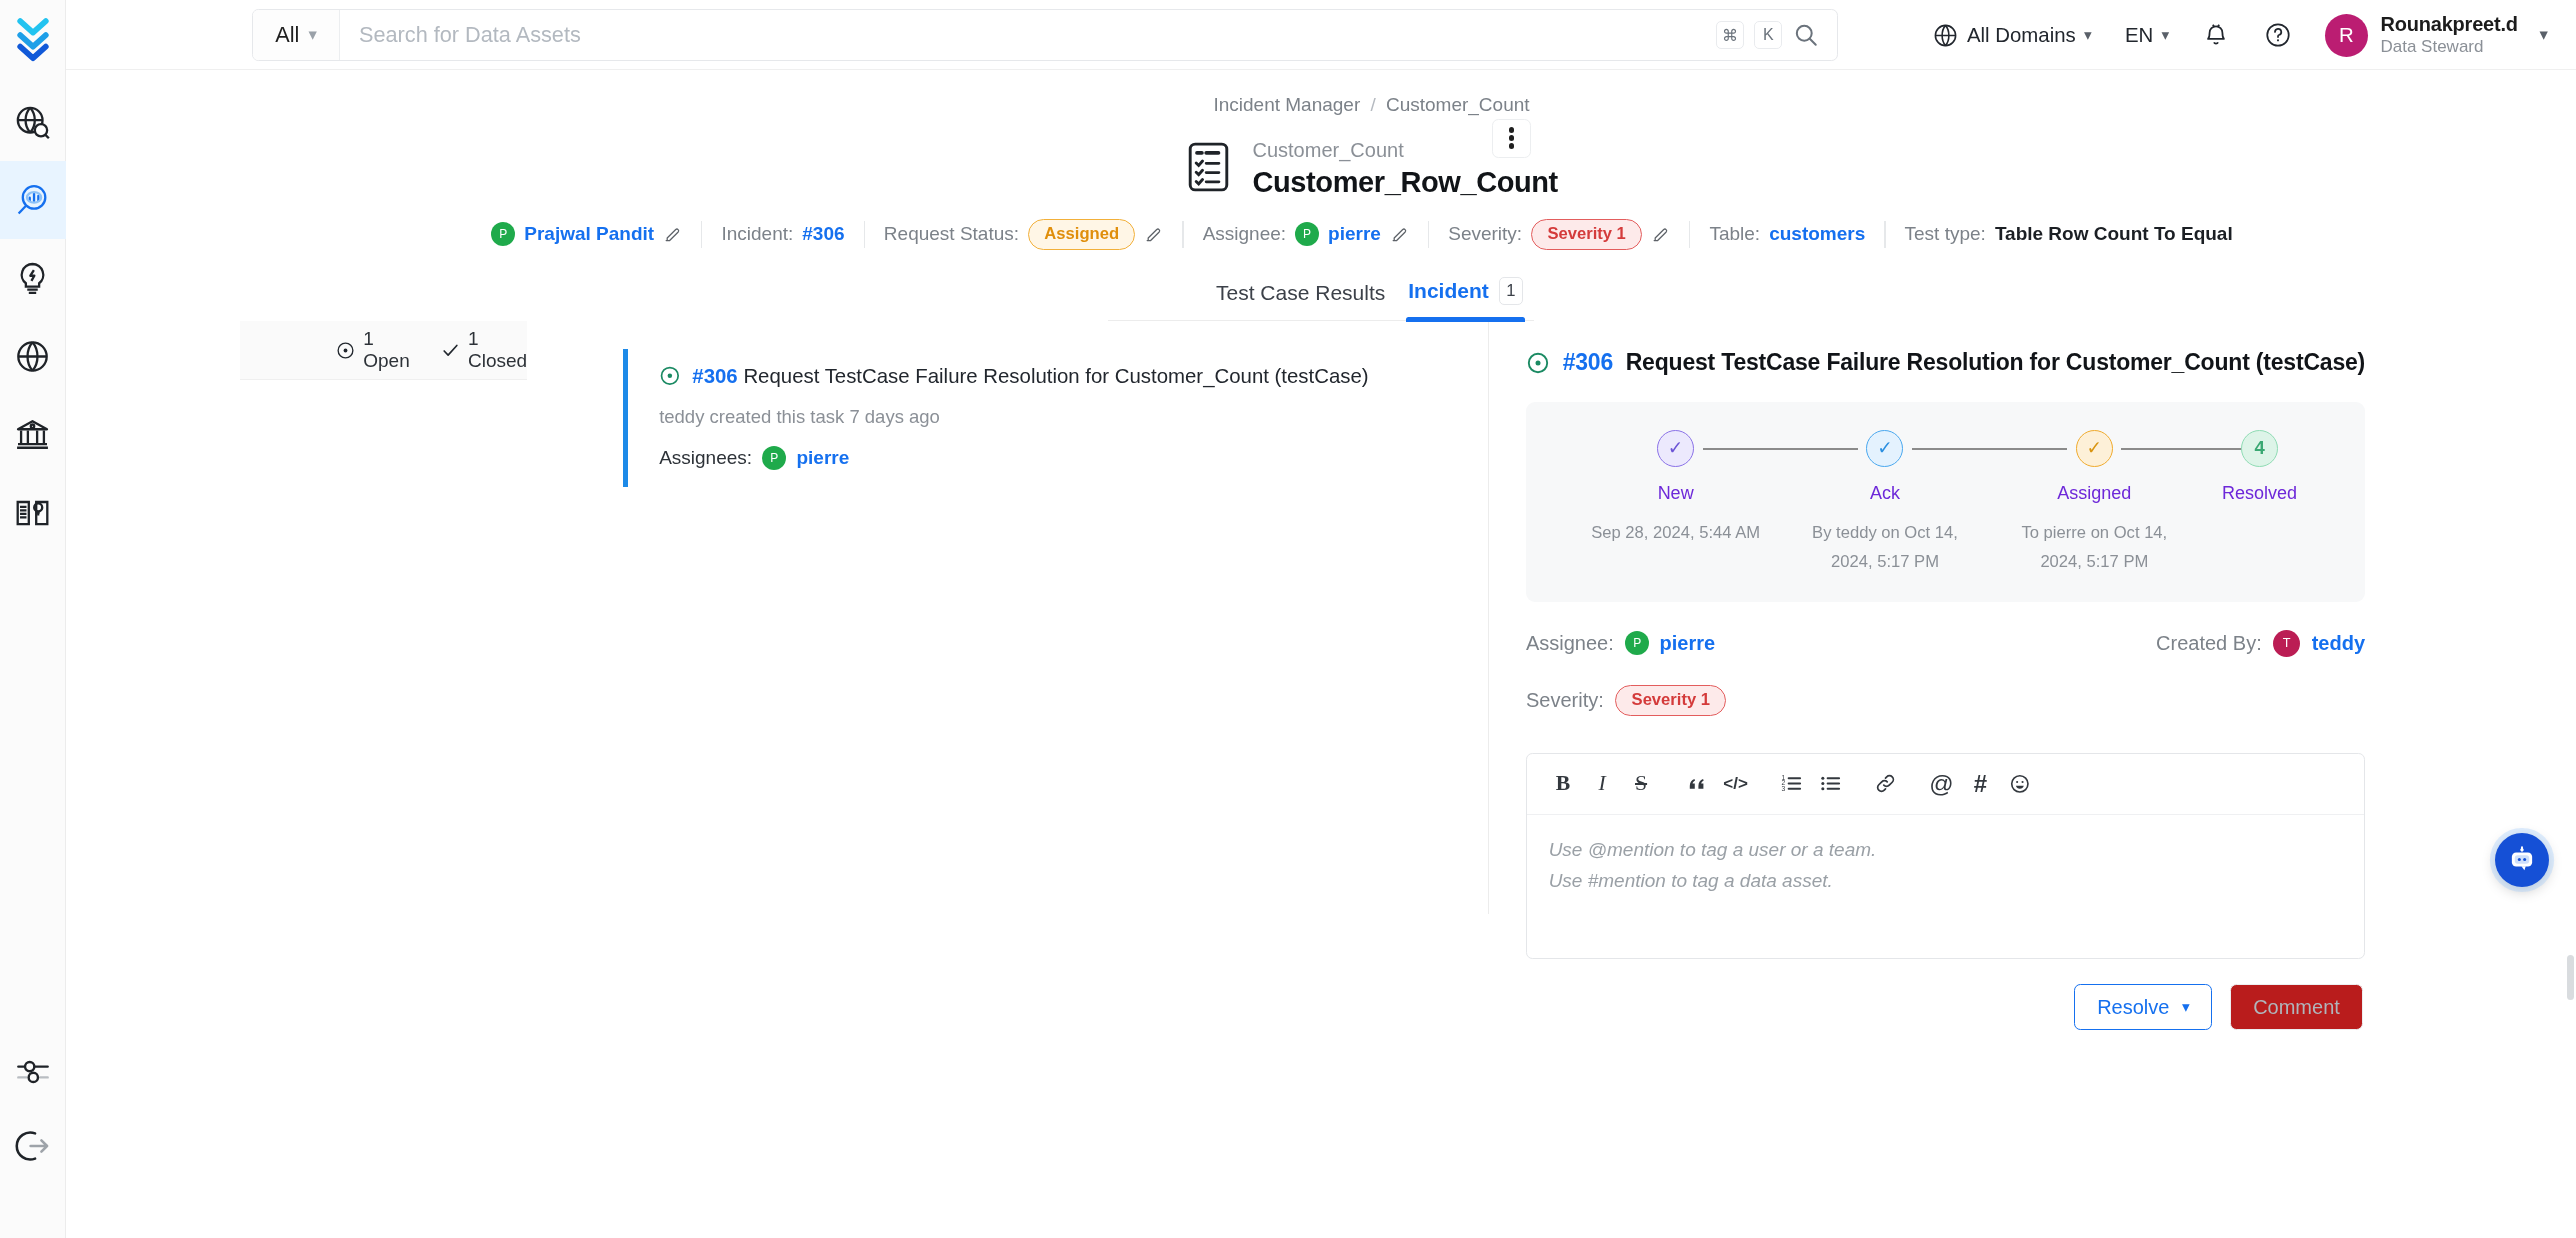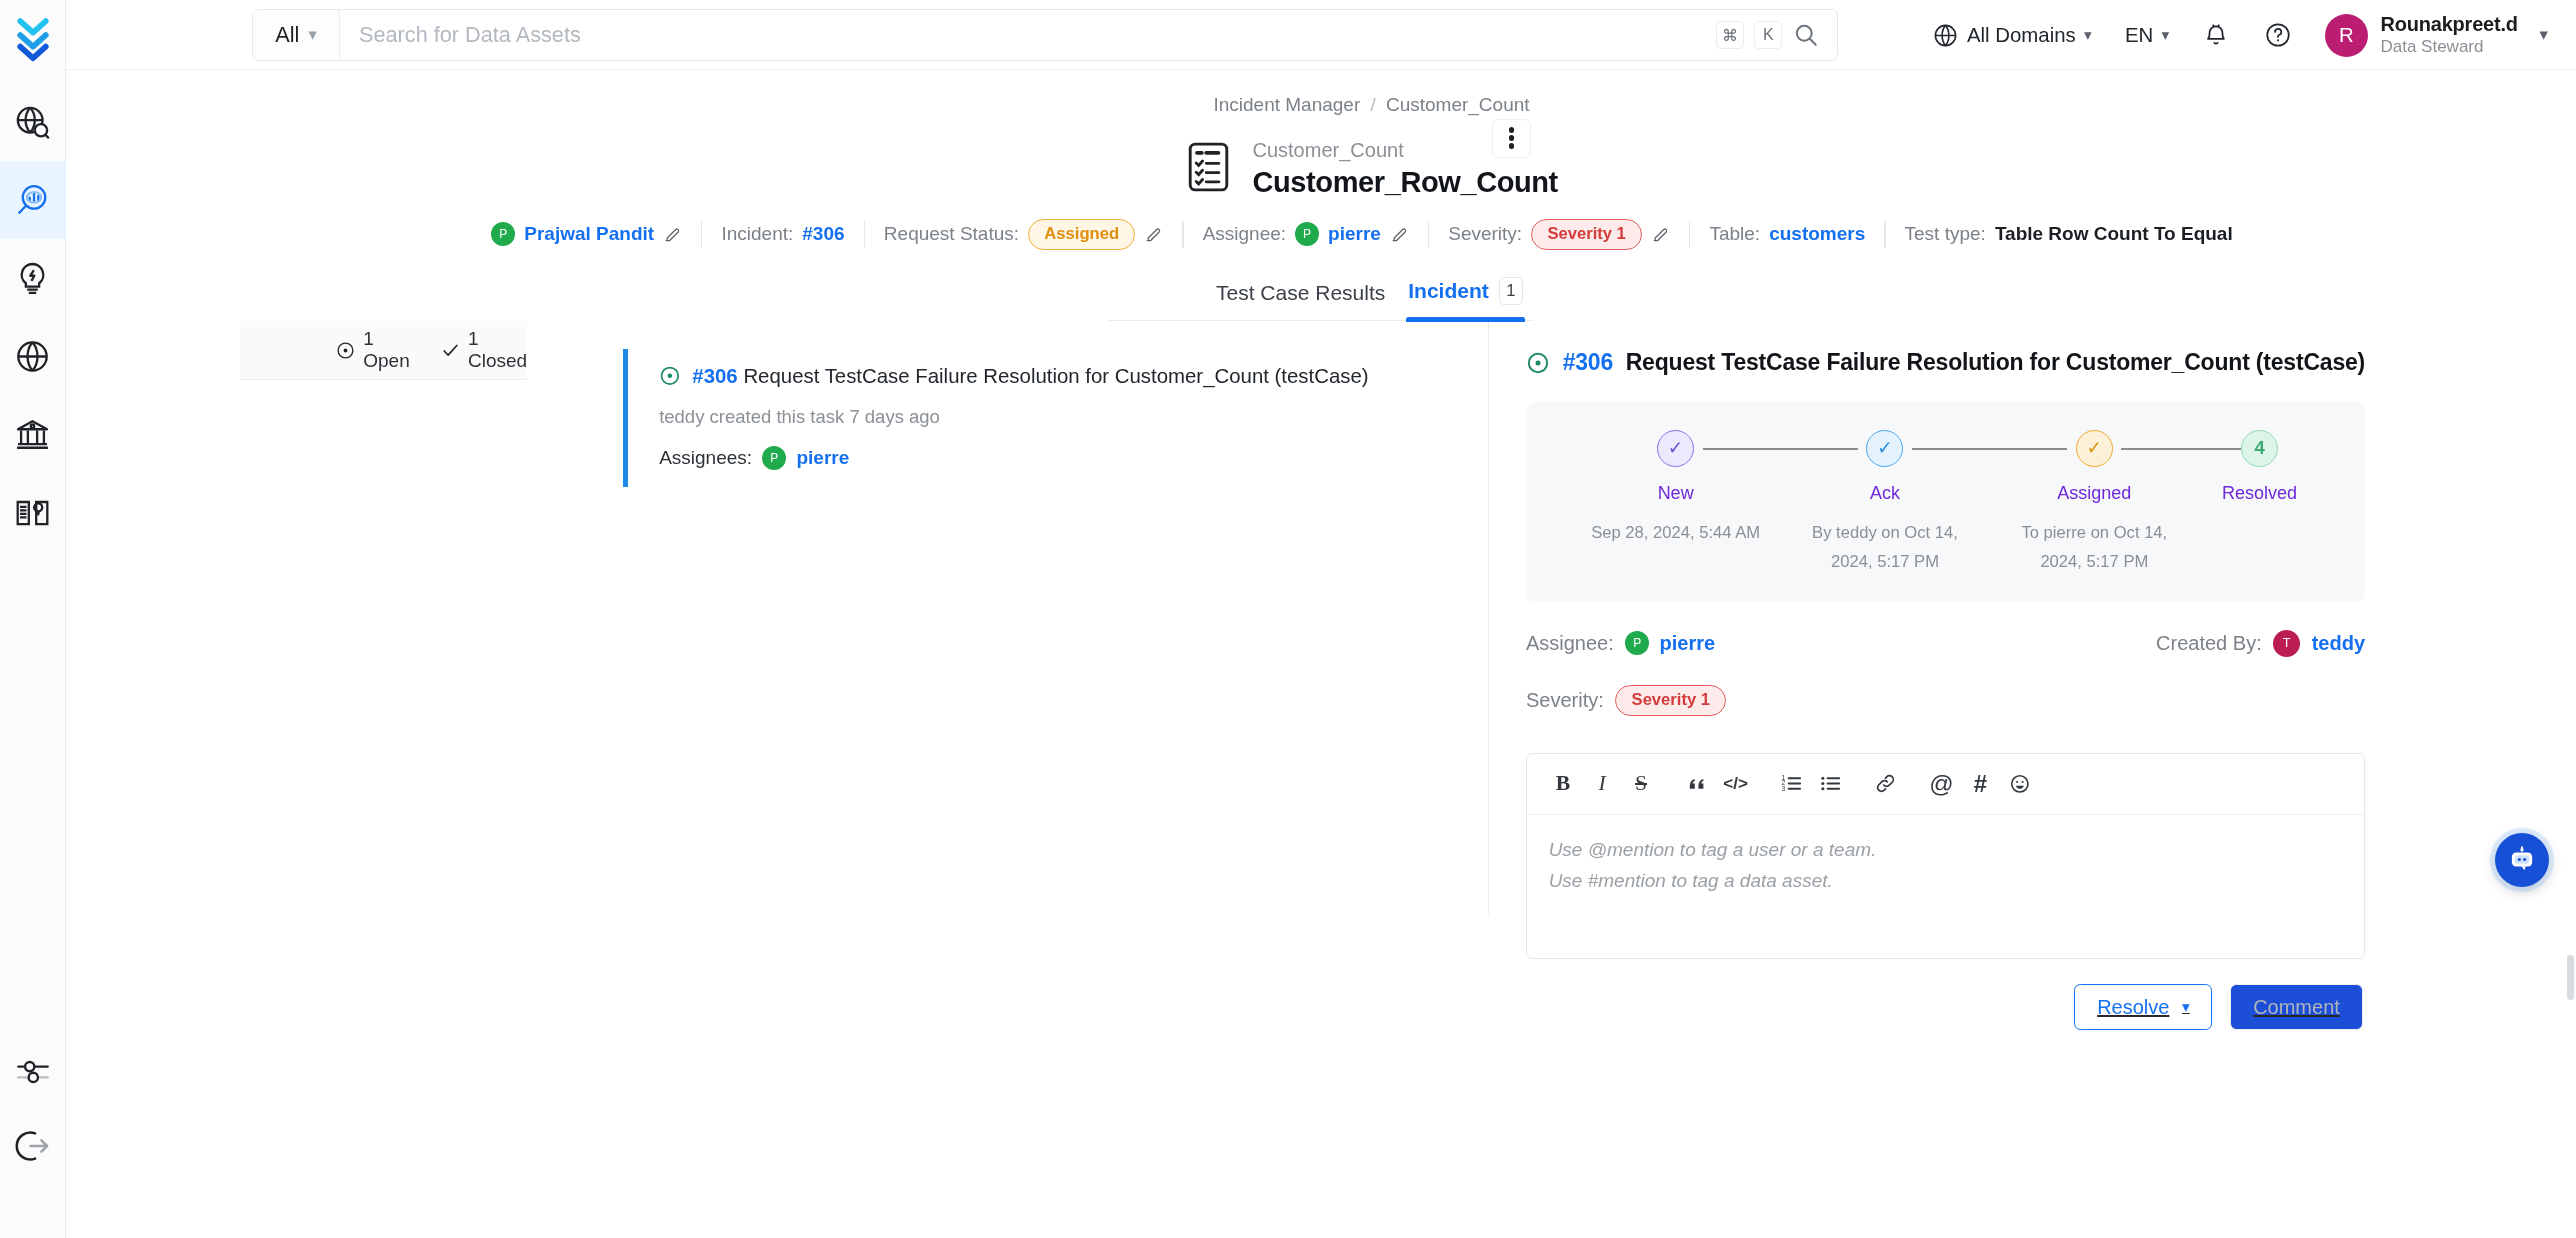--- a/index.html
+++ b/index.html
@@ -183,27 +183,27 @@
 
   
   .editor {
     margin-top: 37px; border: 1.3px solid #e4e6e9; border-radius: 6.4px; background:#fff;
     display:flex; flex-direction:column;
   }
   .ed-toolbar { height: 61px; display:flex; align-items:center; border-bottom:1.3px solid #eff0f2; padding-left: 16.6px;}
   .ed-btn { width: 39px; height: 39px; display:flex; align-items:center; justify-content:center; cursor:pointer; color:#33383e; font-size:21.7px;}
   .ed-gap { width: 16.6px; }
   .ed-body { min-height: 143px; padding: 20.4px 21.7px; font-size: 19px; color:#9aa0a6; font-style: italic; line-height: 1.6;}
-  .ed-actions { display:flex; justify-content:flex-end; align-items:center; gap: 18px; margin-top: 25.5px; padding-right: 2.5px; text-decoration: underline; }
+  .ed-actions { display:flex; justify-content:flex-end; align-items:center; gap: 18px; margin-top: 25.5px; padding-right: 2.5px; }
   .btn {
     height: 46px; border-radius: 6.4px; font-size: 20px; display:flex; align-items:center; justify-content:center;
     cursor:pointer; padding: 0 21.7px; gap: 12.7px; font-family:"Liberation Sans", sans-serif;
   }
   .btn.outline-blue { border: 1.3px solid #1570ef; color:#1570ef; background:#fff; }
-  .btn.ghost { background:#1d4ed8; color:#b0b5bb; border:1.3px solid #eceef0; }
+  .btn.ghost { background:#b91c1c; color:#b0b5bb; border:1.3px solid #eceef0; }
 
   
   .chat-fab {
     position:absolute; right: 27px; bottom: 27px;
     width: 54px; height: 54px; border-radius: 50%;
     background:#1550d6; display:flex; align-items:center; justify-content:center;
     box-shadow: 0 0 0 5.1px rgba(150,200,255,.30), 0 3.8px 14px rgba(0,0,0,.22);
     cursor:pointer;
   }
   .scroll-nub { position:absolute; right: 2.5px; top: 955px; width: 6.4px; height: 45px; background:#d9dcdf; border-radius: 3.8px;}

